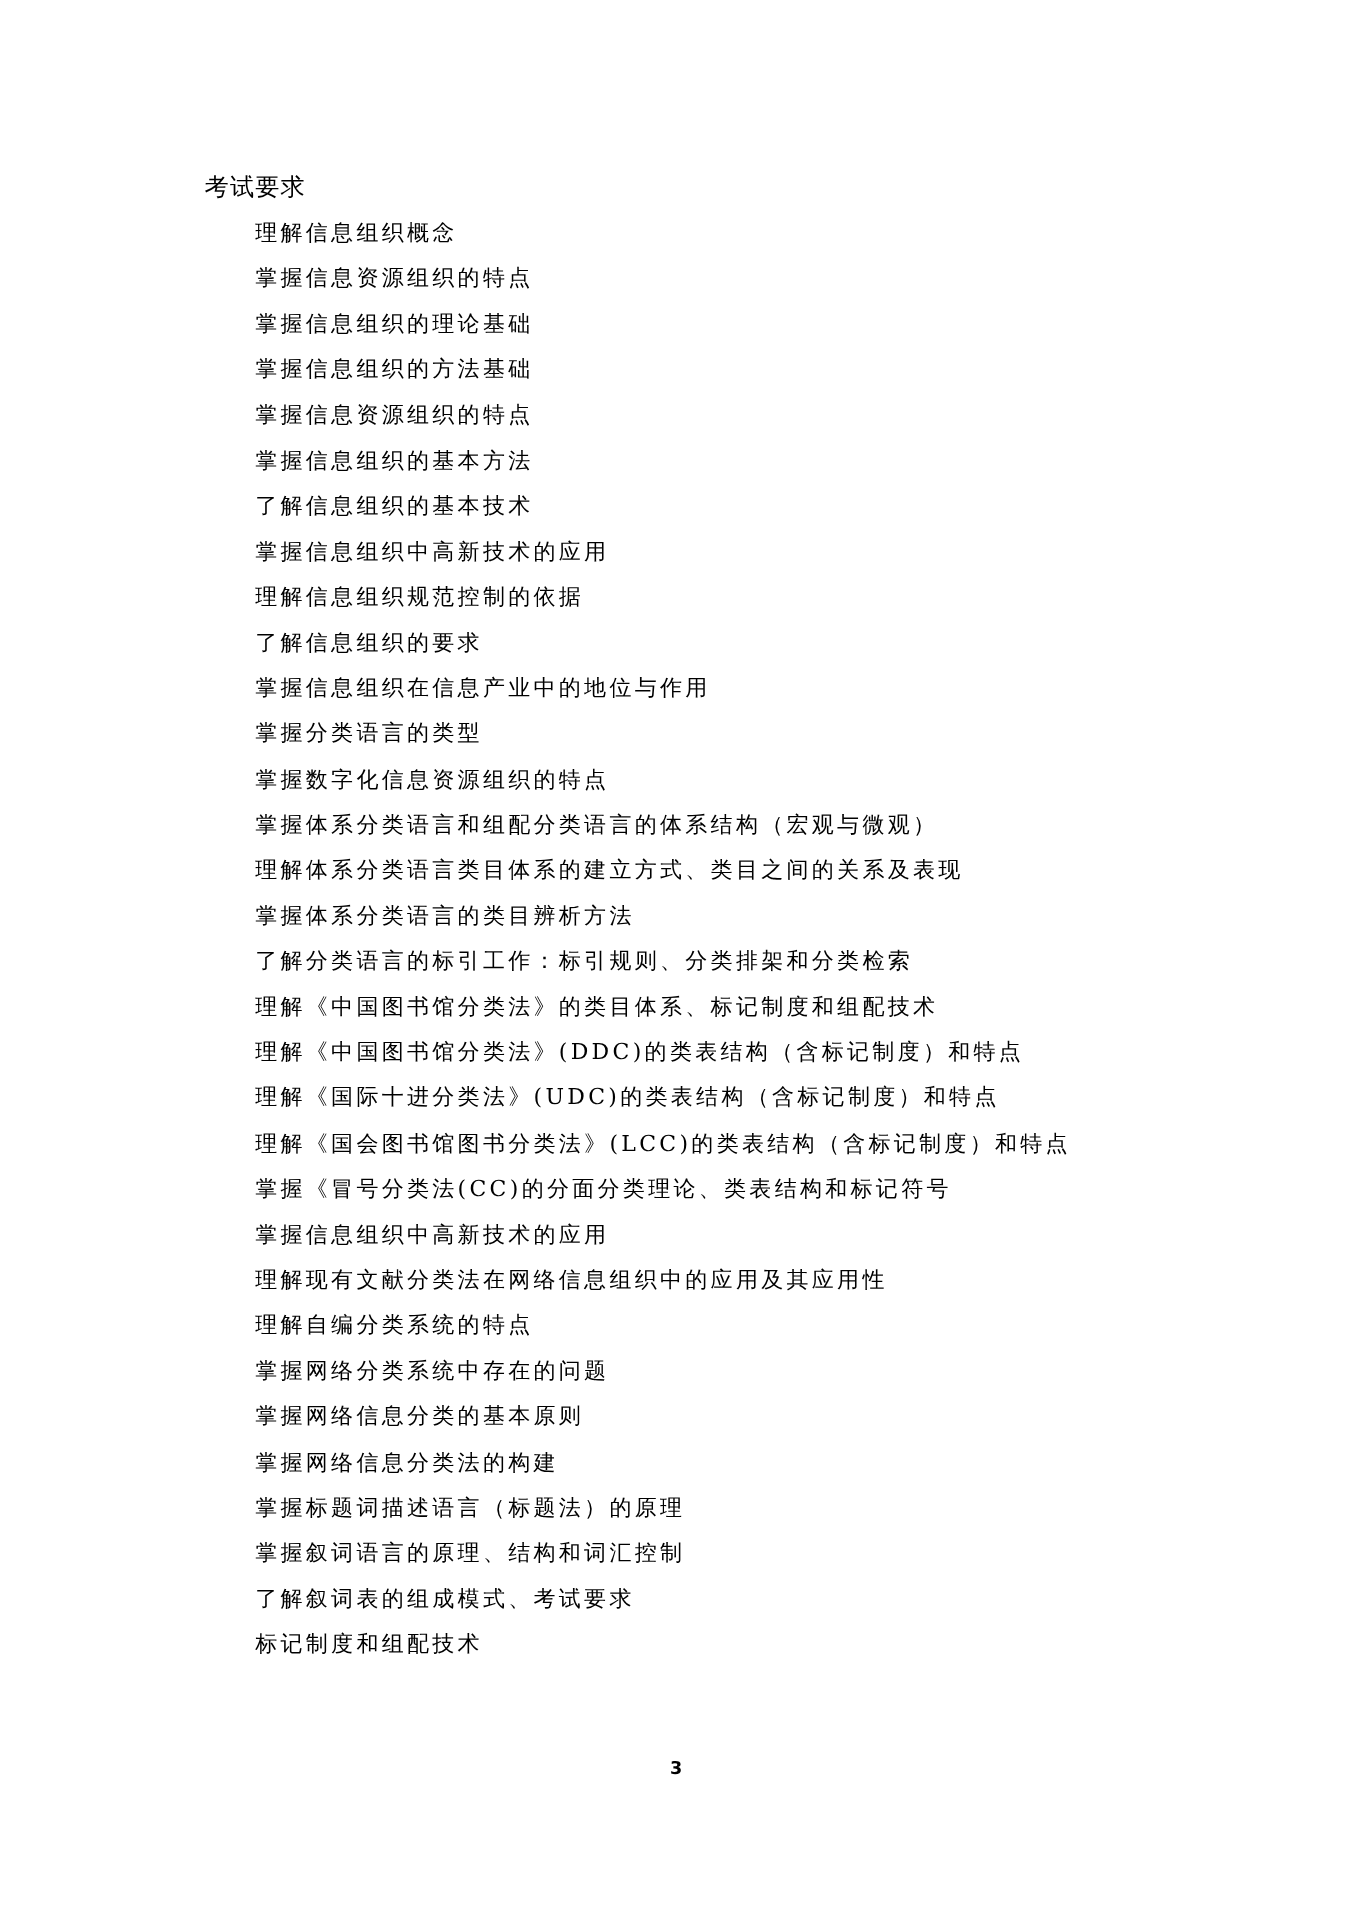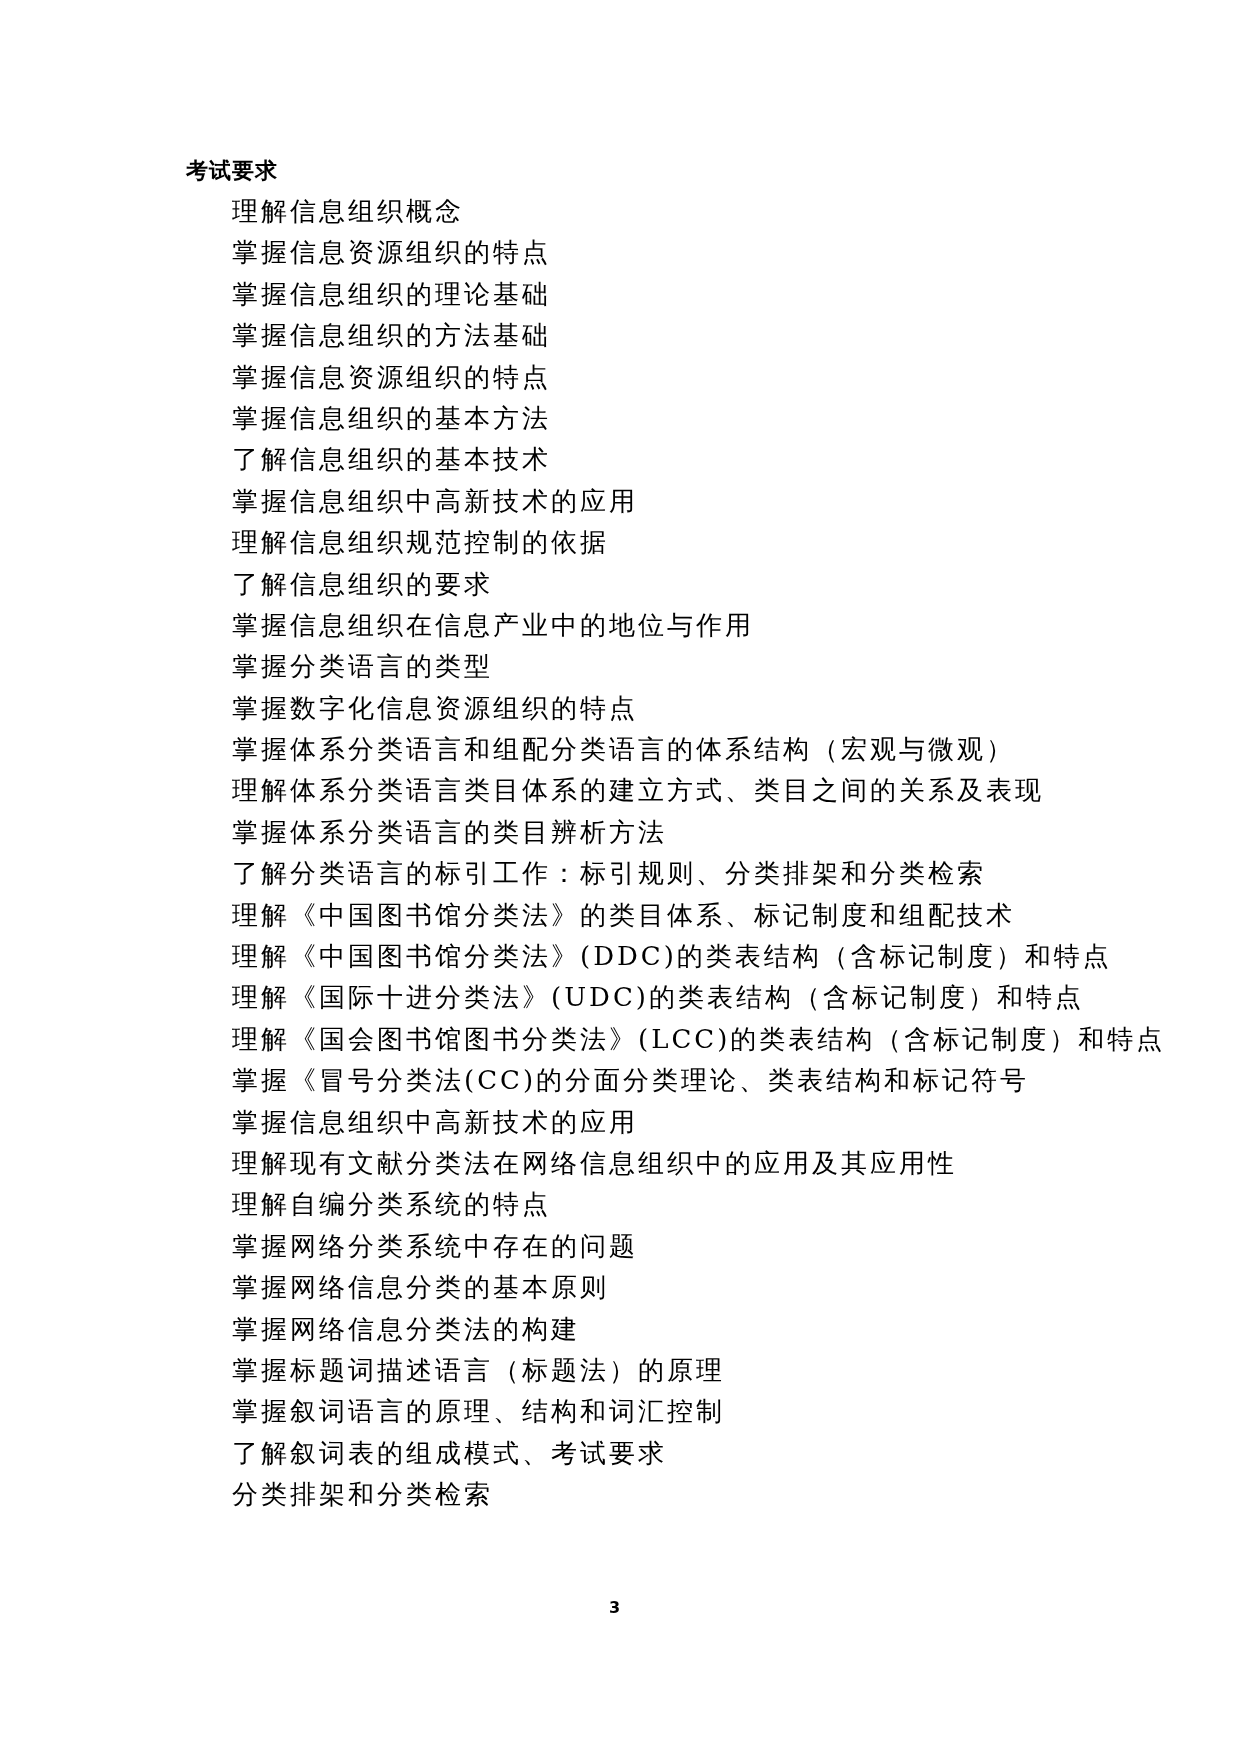--- a/index.html
+++ b/index.html
@@ -21,37 +21,37 @@
       top: 0;
       width: 1240px;
       height: 1754px;
       background: #ffffff;
     }
     .heading {
       position: absolute;
       left: 186px;
       top: 155px;
       font-size: 22px;
-      font-weight: bold;
+      font-weight: normal;
       line-height: 32px;
       letter-spacing: 1px;
       font-family: "DejaVu Sans", sans-serif;
     }
     .req-list {
       position: absolute;
       left: 232px;
       top: 195px;
       margin: 0;
       padding: 0;
       list-style: none;
     }
     .req-item {
       height: 41.4px;
       line-height: 32px;
-      font-size: 26px;
+      font-size: 20px;
       letter-spacing: 3px;
       white-space: nowrap;
     }
     .page-number {
       position: absolute;
       left: 609px;
       top: 1598px;
       font-size: 16px;
       font-weight: bold;
       font-family: "DejaVu Sans", sans-serif;
@@ -88,17 +88,17 @@
     <li class="req-item">掌握《冒号分类法(CC)的分面分类理论、类表结构和标记符号</li>
     <li class="req-item">掌握信息组织中高新技术的应用</li>
     <li class="req-item">理解现有文献分类法在网络信息组织中的应用及其应用性</li>
     <li class="req-item">理解自编分类系统的特点</li>
     <li class="req-item">掌握网络分类系统中存在的问题</li>
     <li class="req-item">掌握网络信息分类的基本原则</li>
     <li class="req-item">掌握网络信息分类法的构建</li>
     <li class="req-item">掌握标题词描述语言（标题法）的原理</li>
     <li class="req-item">掌握叙词语言的原理、结构和词汇控制</li>
     <li class="req-item">了解叙词表的组成模式、考试要求</li>
-    <li class="req-item">分类排架和分类检索</li>
+    <li class="req-item">标记制度和组配技术</li>
   </ul>
 
   <div class="page-number">3</div>
 </div>
 
 </body></html>

